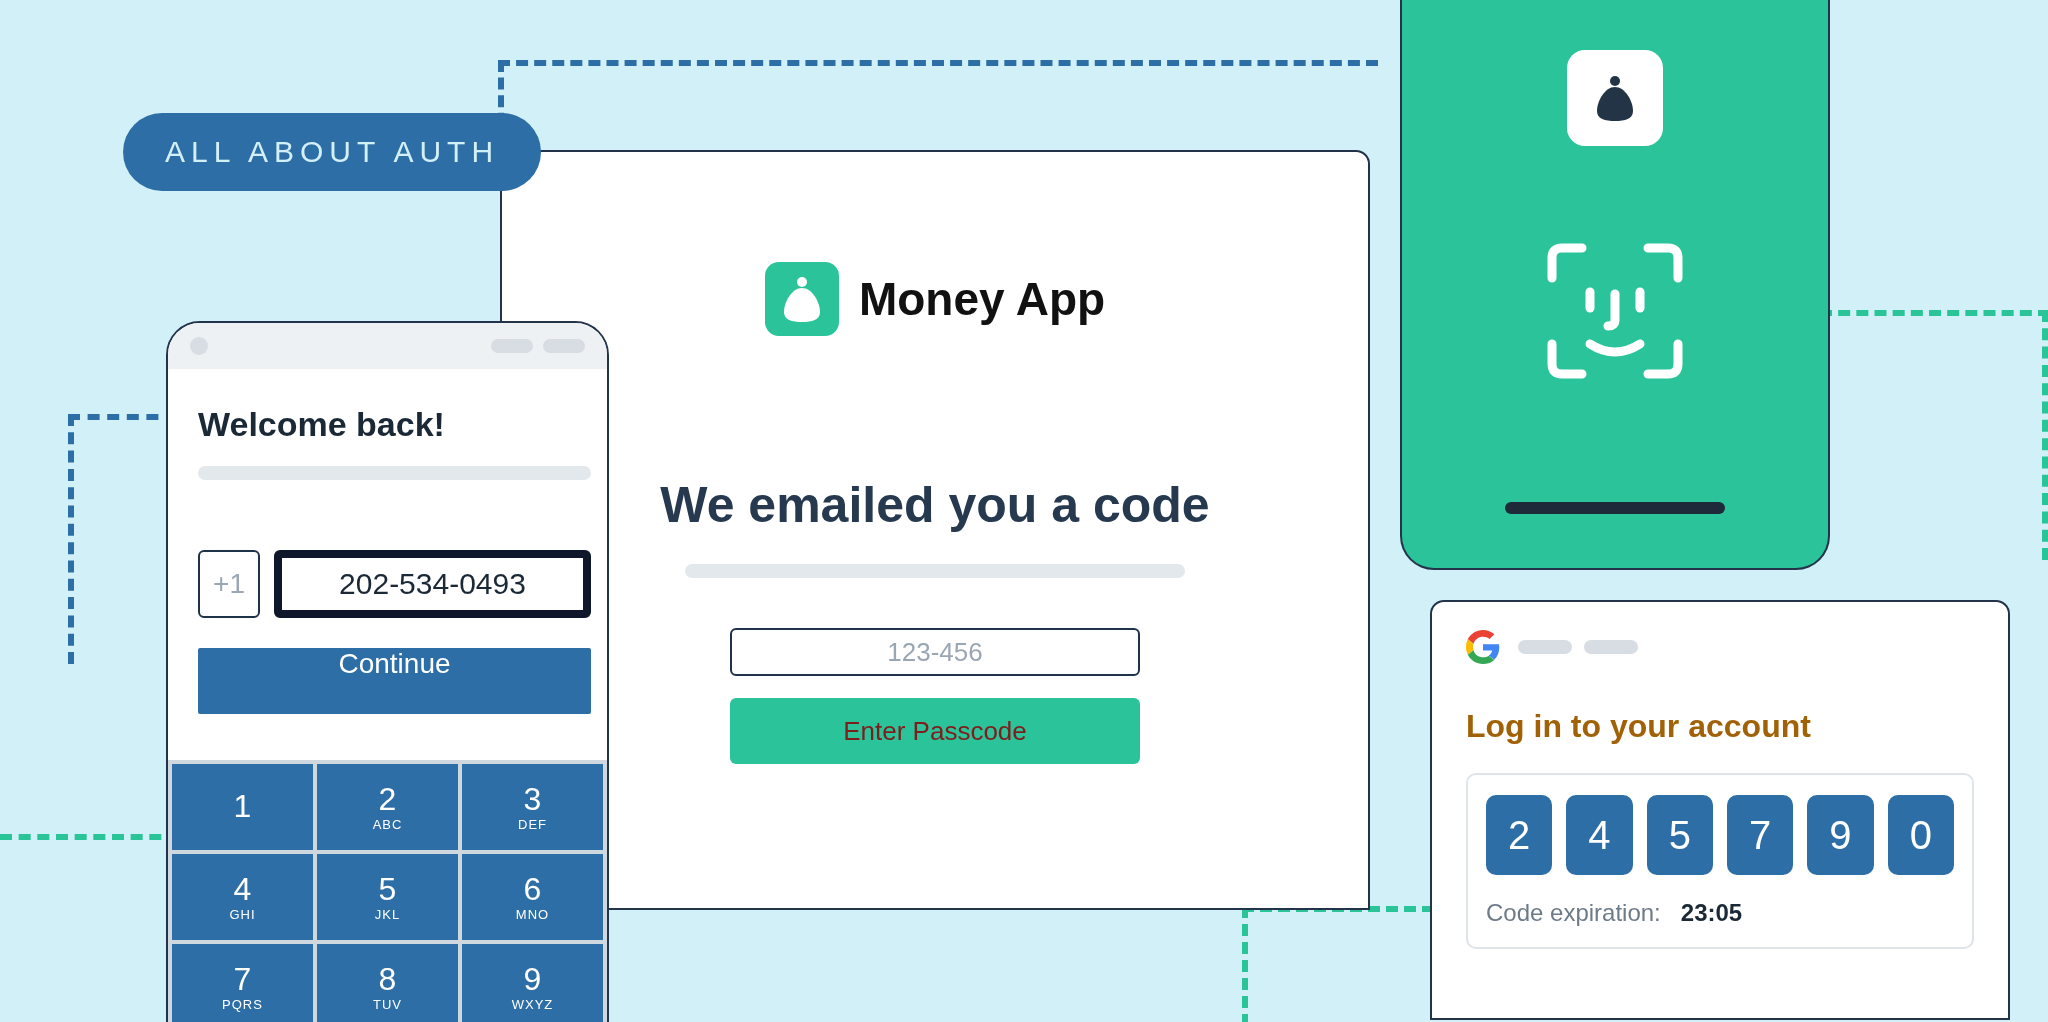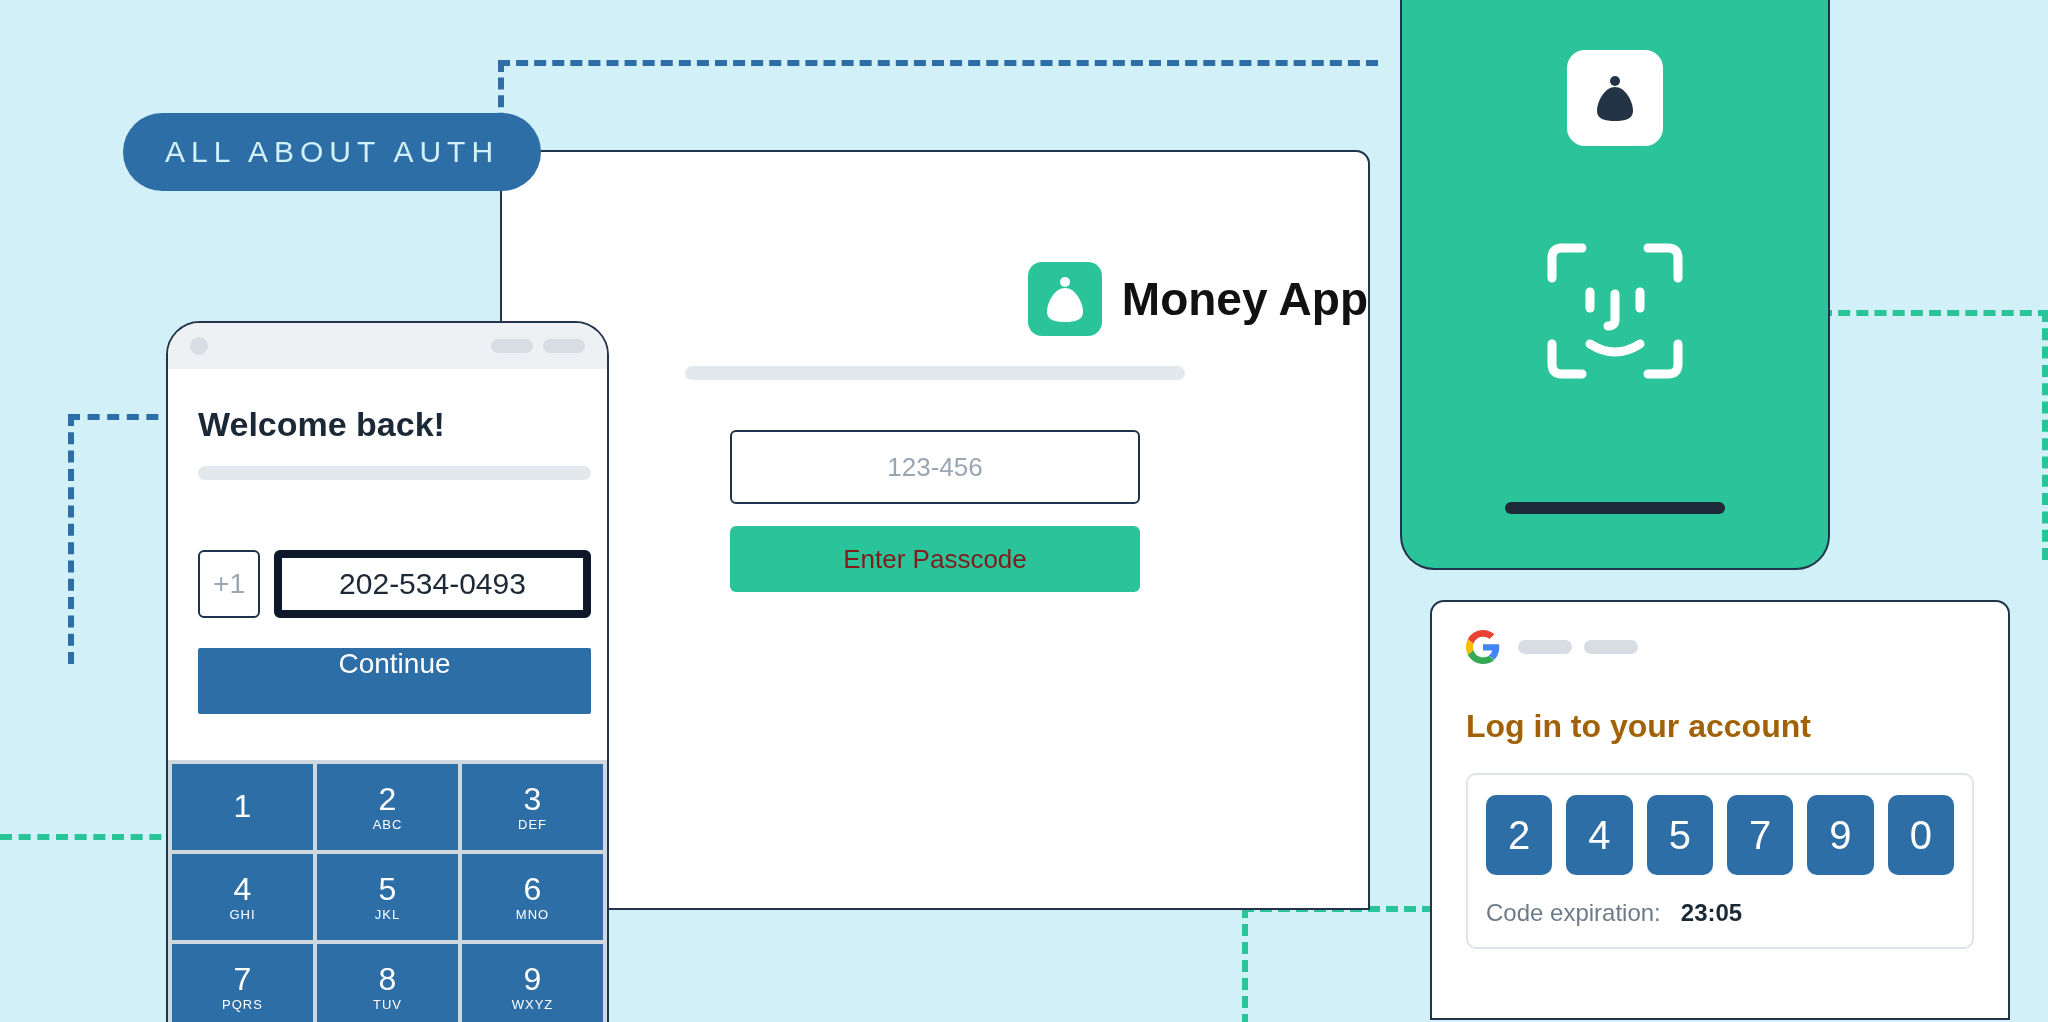--- a/index.html
+++ b/index.html
@@ -94,35 +94,35 @@
   .center-card {
     position: absolute;
     left: 500px; top: 150px;
     width: 870px; height: 760px;
     background: #ffffff;
     border: 2px solid #23334a;
     border-radius: 14px 14px 0 0;
     z-index: 10;
   }
   .app-brand {
-    display:flex; align-items:center; justify-content:flex-end; gap: 20px;
+    display:flex; align-items:center; justify-content:center; gap: 20px;
     margin-top: 110px;
   }
   .app-brand .icon-tile {
     width: 74px; height: 74px; background:#2bc49a; border-radius: 14px;
     display:flex; align-items:center; justify-content:center;
   }
   .app-brand .brand-text { font-size: 46px; font-weight: 700; color:#111; }
   .code-heading {
     text-align:center; font-size: 50px; font-weight:700; color:#27394f;
     margin-top: 140px;
   }
   .center-skeleton { width: 500px; height: 14px; background:#e3e8ec; border-radius:8px; margin: 30px auto 0; }
   .code-input {
-    width: 410px; height: 74px; border:2px solid #20324a; border-radius:6px;
+    width: 410px; height: 48px; border:2px solid #20324a; border-radius:6px;
     margin: 50px auto 0; display:flex; align-items:center; justify-content:center;
     color:#9aa6b2; font-size:26px;
   }
   .passcode-btn {
     width: 410px; height: 66px; background:#2bc49a; color:#7f1d1d;
     font-size: 26px; font-weight: 500; border-radius:6px;
     margin: 22px auto 0; display:flex; align-items:center; justify-content:center;
     cursor:pointer;
   }
 
@@ -202,20 +202,21 @@
 <div class="center-card">
   <div class="app-brand">
     <div class="icon-tile">
       <svg width="40" height="46" viewBox="0 0 40 46">
           <circle cx="20" cy="6" r="5" class="bag-white"></circle>
           <path class="bag-white" d="M20 12 C10 12 2 26 2 36 C2 44 10 46 20 46 C30 46 38 44 38 36 C38 26 30 12 20 12 Z"></path>
         </svg>
     </div>
     <div class="brand-text">Money App</div>
   </div>
+  <div class="code-heading">We emailed you a code</div>
   <div class="center-skeleton"></div>
   <div class="code-input">
     <span>123-456</span>
   </div>
   <div class="passcode-btn">
     <span>Enter Passcode</span>
   </div>
 </div>
 
 <div class="phone-light">

